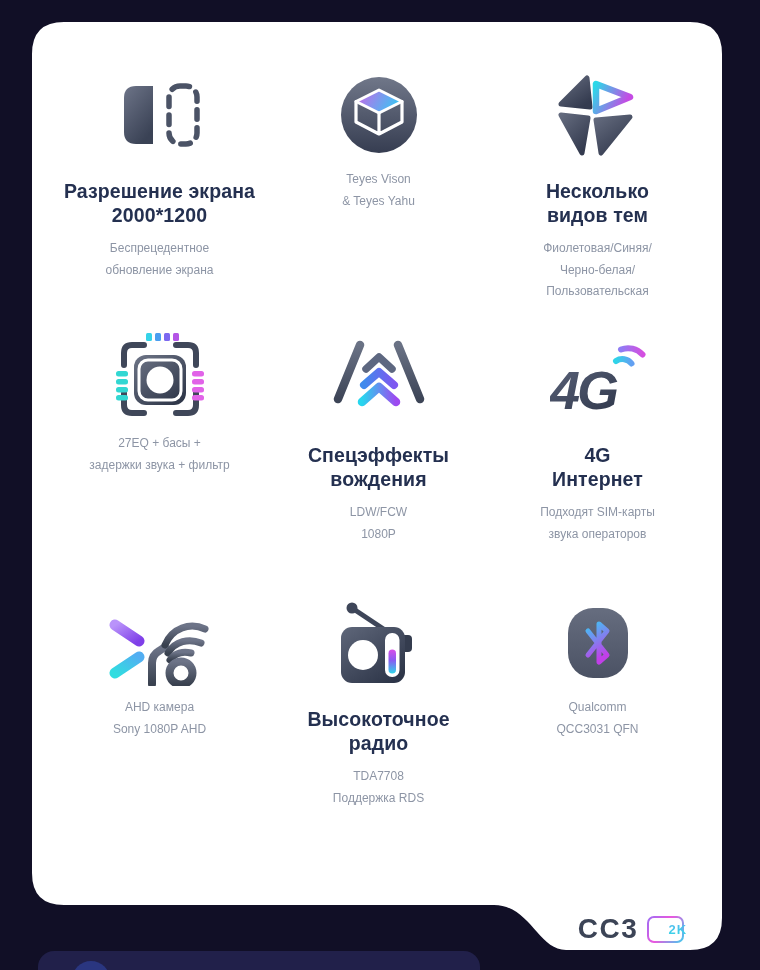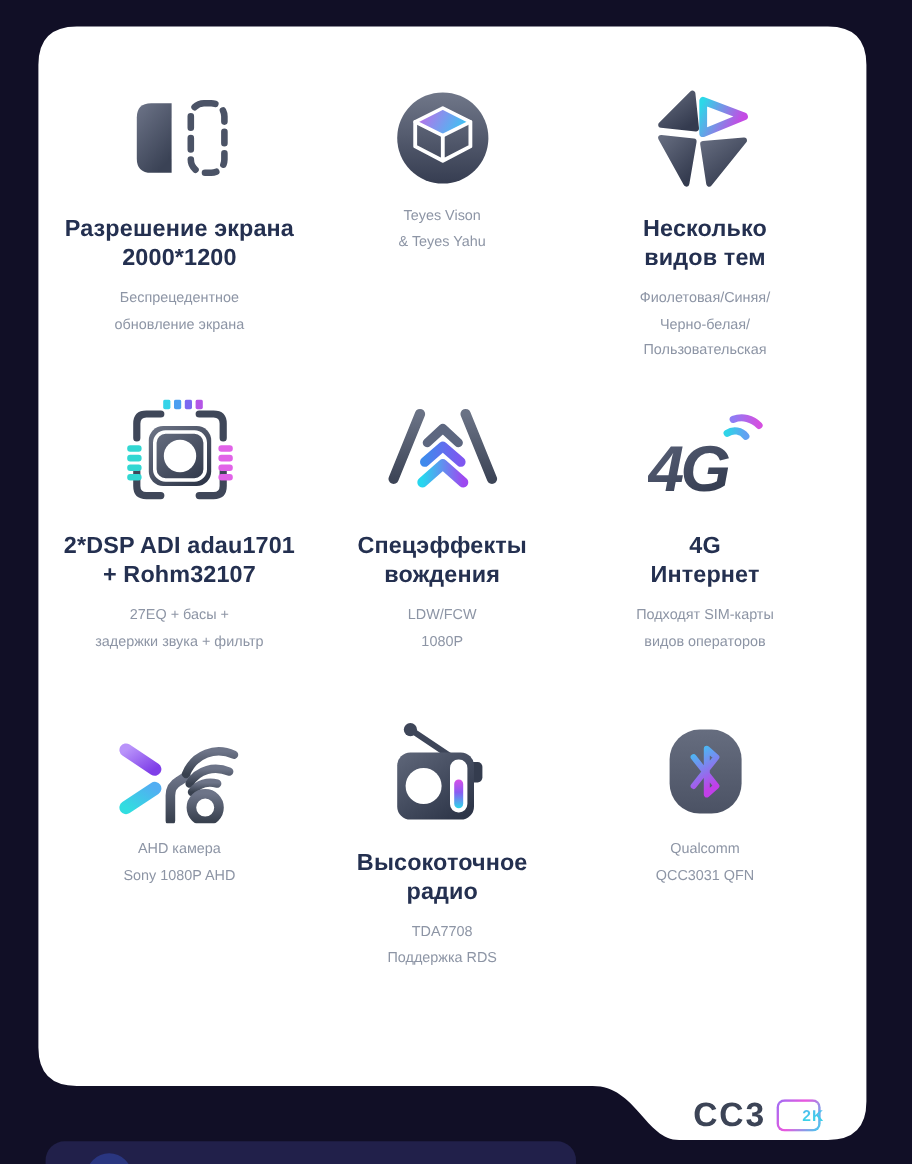--- a/index.html
+++ b/index.html
@@ -8,21 +8,21 @@
     background:#110f26;
     font-family:"Liberation Sans", sans-serif;
     -webkit-font-smoothing:antialiased;
   }
   .card-shape{position:absolute;left:0;top:0;}
   .grid{
     position:absolute;left:32px;top:22px;width:687px;height:883px;
     display:grid;
     grid-template-columns:219px 219px 219px;
     grid-auto-rows:264px;
-    padding-top:50px;padding-left:8px;
+    padding-top:50px;padding-left:18px;
     box-sizing:border-box;
   }
   .cell{display:flex;flex-direction:column;align-items:center;text-align:center;}
   .icon-box{height:86px;display:flex;align-items:center;justify-content:center;}
   .title{
     margin-top:22px;
     font-size:19.5px;font-weight:bold;line-height:23.5px;
     color:#243050;white-space:pre-line;letter-spacing:.1px;
   }
   .sub{
@@ -169,22 +169,20 @@
           <rect x="78" y="38" width="12" height="5.5" rx="2.5"></rect>
             <rect x="78" y="46" width="12" height="5.5" rx="2.5"></rect>
           <rect x="78" y="54" width="12" height="5.5" rx="2.5"></rect>
             <rect x="78" y="62" width="12" height="5.5" rx="2.5"></rect>
         </g>
         <rect x="20" y="22" width="52" height="50" rx="12" fill="url(#i4a)"></rect>
         <rect x="25" y="27" width="42" height="40" rx="9" fill="none" stroke="#ffffff" stroke-width="3"></rect>
         <circle cx="46" cy="47" r="13.5" fill="#ffffff"></circle>
       </svg>
     </div>
-    <div class="title">2*DSP ADI adau1701
-+ Rohm32107</div>
     <div class="sub">27EQ + басы +
 задержки звука + фильтр</div>
   </div>
 
   <div class="cell">
     <div class="icon-box">
       <svg width="100" height="78" viewBox="0 0 100 78">
         <defs>
           <linearGradient id="i5s" x1="0" y1="0" x2="0" y2="1">
               <stop offset="0" stop-color="#6a7285"></stop>
@@ -230,21 +228,21 @@
             </linearGradient>
         </defs>
         <text x="0" y="69" font-family="Liberation Sans, sans-serif" font-size="54" font-weight="bold" font-style="italic" letter-spacing="-3" fill="url(#i6t)">4G</text>
         <path d="M66 21 a11.5 11.5 0 0 1 15.5 2.5" fill="none" stroke="url(#i6b)" stroke-width="6" stroke-linecap="round"></path>
         <path d="M71 9.5 a19.5 19.5 0 0 1 21.5 5" fill="none" stroke="url(#i6c)" stroke-width="6" stroke-linecap="round"></path>
       </svg>
     </div>
     <div class="title">4G
 Интернет</div>
     <div class="sub">Подходят SIM-карты
-видов операторов</div>
+звука операторов</div>
   </div>
 
   <div class="cell">
     <div class="icon-box">
       <svg width="104" height="86" viewBox="0 0 104 86">
         <defs>
           <linearGradient id="i7s" x1="0" y1="0" x2="0" y2="1">
               <stop offset="0" stop-color="#6d7488"></stop>
               <stop offset="1" stop-color="#39414f"></stop>
             </linearGradient>

